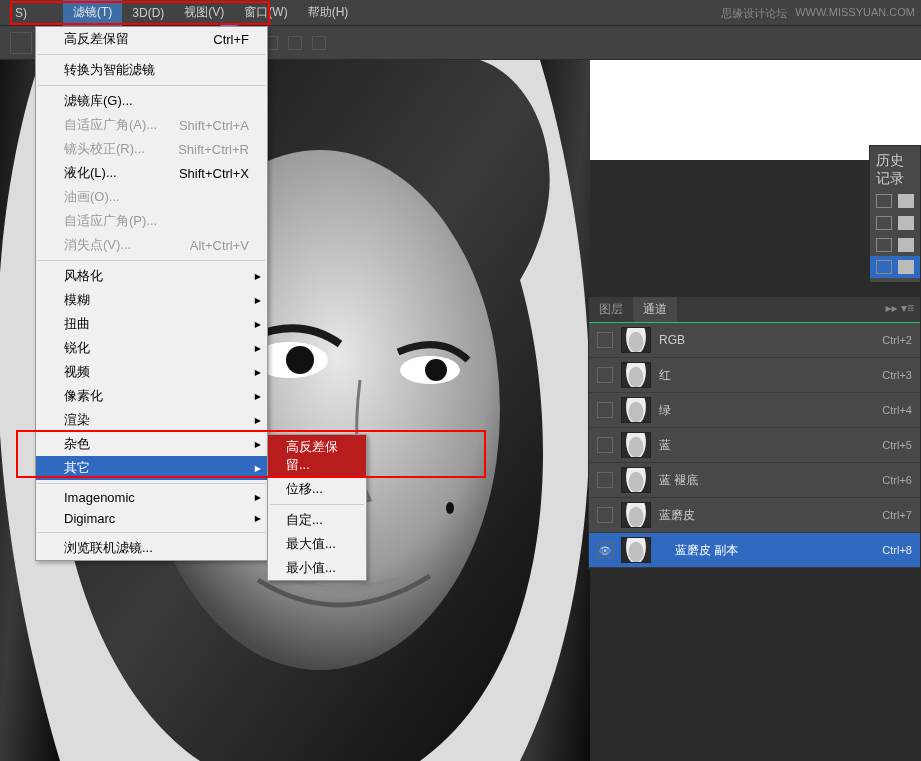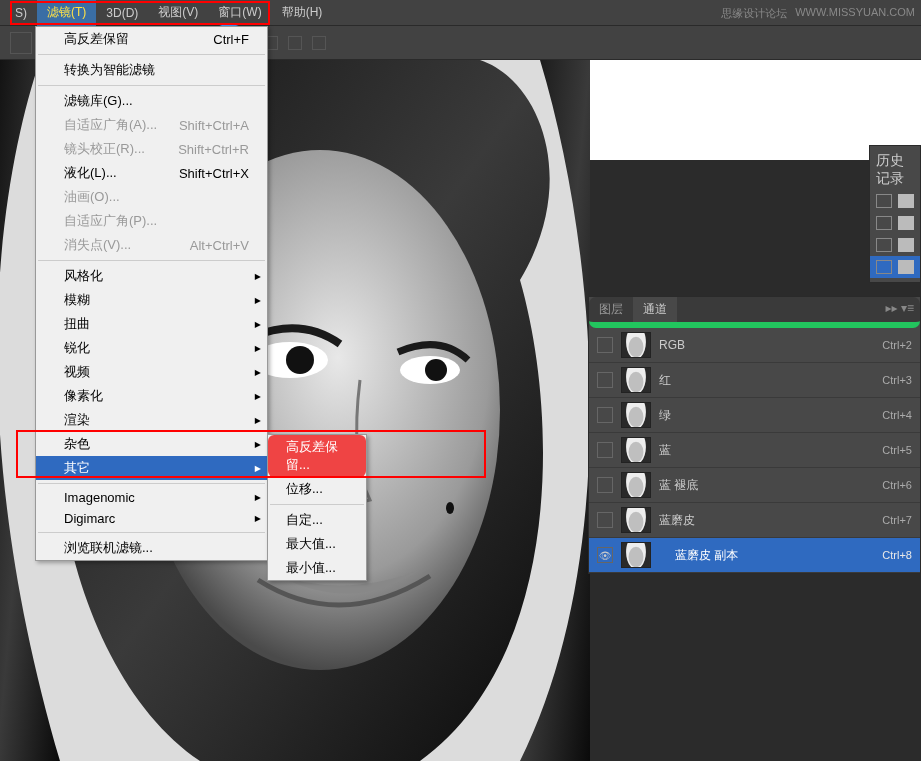--- a/index.html
+++ b/index.html
@@ -1,20 +1,20 @@
 <!DOCTYPE html>
 <html><head>
 <meta charset="utf-8">
 <style>
 * { margin: 0; padding: 0; box-sizing: border-box; font-family: "Microsoft YaHei", Arial, sans-serif; }
 body { background: #4a4a4a; width: 921px; height: 761px; overflow: hidden; position: relative; color: #ccc; font-size: 12px; }
 
 .topbar { background: #424242; height: 26px; display: flex; align-items: center; padding: 0 5px; border-bottom: 1px solid #2a2a2a; }
 .topbar .menu-item { padding: 5px 10px; color: #ccc; cursor: pointer; }
-.topbar .menu-item.open { background: #3a6ea5; color: #fde047; }
+.topbar .menu-item.open { background: #3a6ea5; color: #e5e5e5; margin-left: 26px; }
 
 .red-box-top { position: absolute; top: 1px; left: 10px; width: 260px; height: 24px; border: 2px solid red; pointer-events: none; z-index: 100; }
 
 .toolbar { background: #424242; height: 34px; display: flex; align-items: center; padding: 0 10px; border-bottom: 1px solid #2a2a2a; gap: 15px; }
 .toolbar .tb-icon { width: 22px; height: 22px; border: 1px solid #555; }
 .mode-label { color: #999; }
 
 .bird-logo { width: 40px; height: 40px; background: radial-gradient(circle at 40% 35%, #4fa9ff, #0a5fcc); clip-path: polygon(50% 0%, 83% 12%, 100% 43%, 94% 78%, 68% 100%, 32% 100%, 6% 78%, 0% 43%, 17% 12%); position: relative; }
 .bird-logo::after { content:""; position:absolute; left:8px; top:10px; width:22px; height:18px; background:#fff; clip-path: polygon(0 40%, 30% 10%, 60% 30%, 100% 0%, 70% 60%, 40% 40%, 30% 100%, 10% 70%); }
 
@@ -25,34 +25,34 @@
 
 .dropdown { position: absolute; top: 26px; left: 35px; width: 233px; background: #f0f0f0; border: 1px solid #999; box-shadow: 2px 2px 4px rgba(0,0,0,0.3); z-index: 50; color: #000; font-size: 13px; }
 .dropdown .mi { display: flex; justify-content: space-between; align-items: center; padding: 3px 18px 3px 28px; position: relative; }
 .dropdown .mi.disabled { color: #999; }
 .dropdown .mi.hover { background: #2f6ac0; color: #fff; }
 .dropdown .mi.has-sub::after { content: "▶"; font-size: 8px; position: absolute; right: 6px; }
 .dropdown .sep { height: 1px; background: #ccc; margin: 3px 2px; }
 
 .submenu { position: absolute; top: 434px; left: 267px; width: 100px; background: #f0f0f0; border: 1px solid #999; box-shadow: 2px 2px 4px rgba(0,0,0,0.3); z-index: 60; color: #000; font-size: 13px; }
 .submenu .mi { padding: 3px 10px 3px 18px; }
-.submenu .mi.hover { background: #ef4444; color: #fff; border-radius: 6px; }
+.submenu .mi.hover { background: #b91c1c; color: #fff; }
 .submenu .sep { height: 1px; background: #ccc; margin: 3px 2px; }
 
 .red-box-mid { position: absolute; top: 430px; left: 16px; width: 470px; height: 48px; border: 2px solid red; pointer-events: none; z-index: 100; }
 
 .history-panel { position: absolute; top: 145px; right: 0; width: 52px; background: #484848; border: 1px solid #2a2a2a; padding: 4px 0; }
 .history-panel .hdr { color: #ccc; padding: 2px 6px; font-size: 14px; }
 .history-panel .hrow { display: flex; align-items: center; gap: 6px; padding: 4px 6px; }
 .history-panel .hbox { width: 16px; height: 14px; border: 1px solid #888; }
 .history-panel .hicon { width: 16px; height: 14px; background: #bbb; }
 .history-panel .hrow.sel { background: #2f6ac0; }
 
 .channels-panel { position: absolute; top: 296px; right: 0; left: 588px; background: #484848; border: 1px solid #2a2a2a; }
-.channels-panel .tabs { display: flex; background: #3a3a3a; border-bottom: 6px solid #22c55e; border-radius: 7px; }
+.channels-panel .tabs { display: flex; background: #3a3a3a; border-bottom: 1px solid #22c55e; }
 .channels-panel .tab { padding: 4px 10px; color: #999; font-size: 12px; cursor: pointer; }
 .channels-panel .tab.active { background: #484848; color: #ccc; }
 .channels-panel .tabs .grip { margin-left:auto; padding: 4px 6px; color:#888; }
 
 .ch-row { display: flex; align-items: center; padding: 4px 8px; gap: 8px; border-bottom: 1px solid #3a3a3a; }
 .ch-row.selected { background: #2f6ac0; }
 .ch-row .vis { width: 16px; height: 16px; border: 1px solid #666; display: flex; align-items: center; justify-content: center; }
 .ch-row .vis.on::after { content:"👁"; font-size:10px; color:#ccc; }
 .ch-row .thumb { width: 30px; height: 26px; background: #ddd; border: 1px solid #222; position: relative; overflow: hidden; }
 .ch-row .thumb .face { position:absolute; inset:0; }

